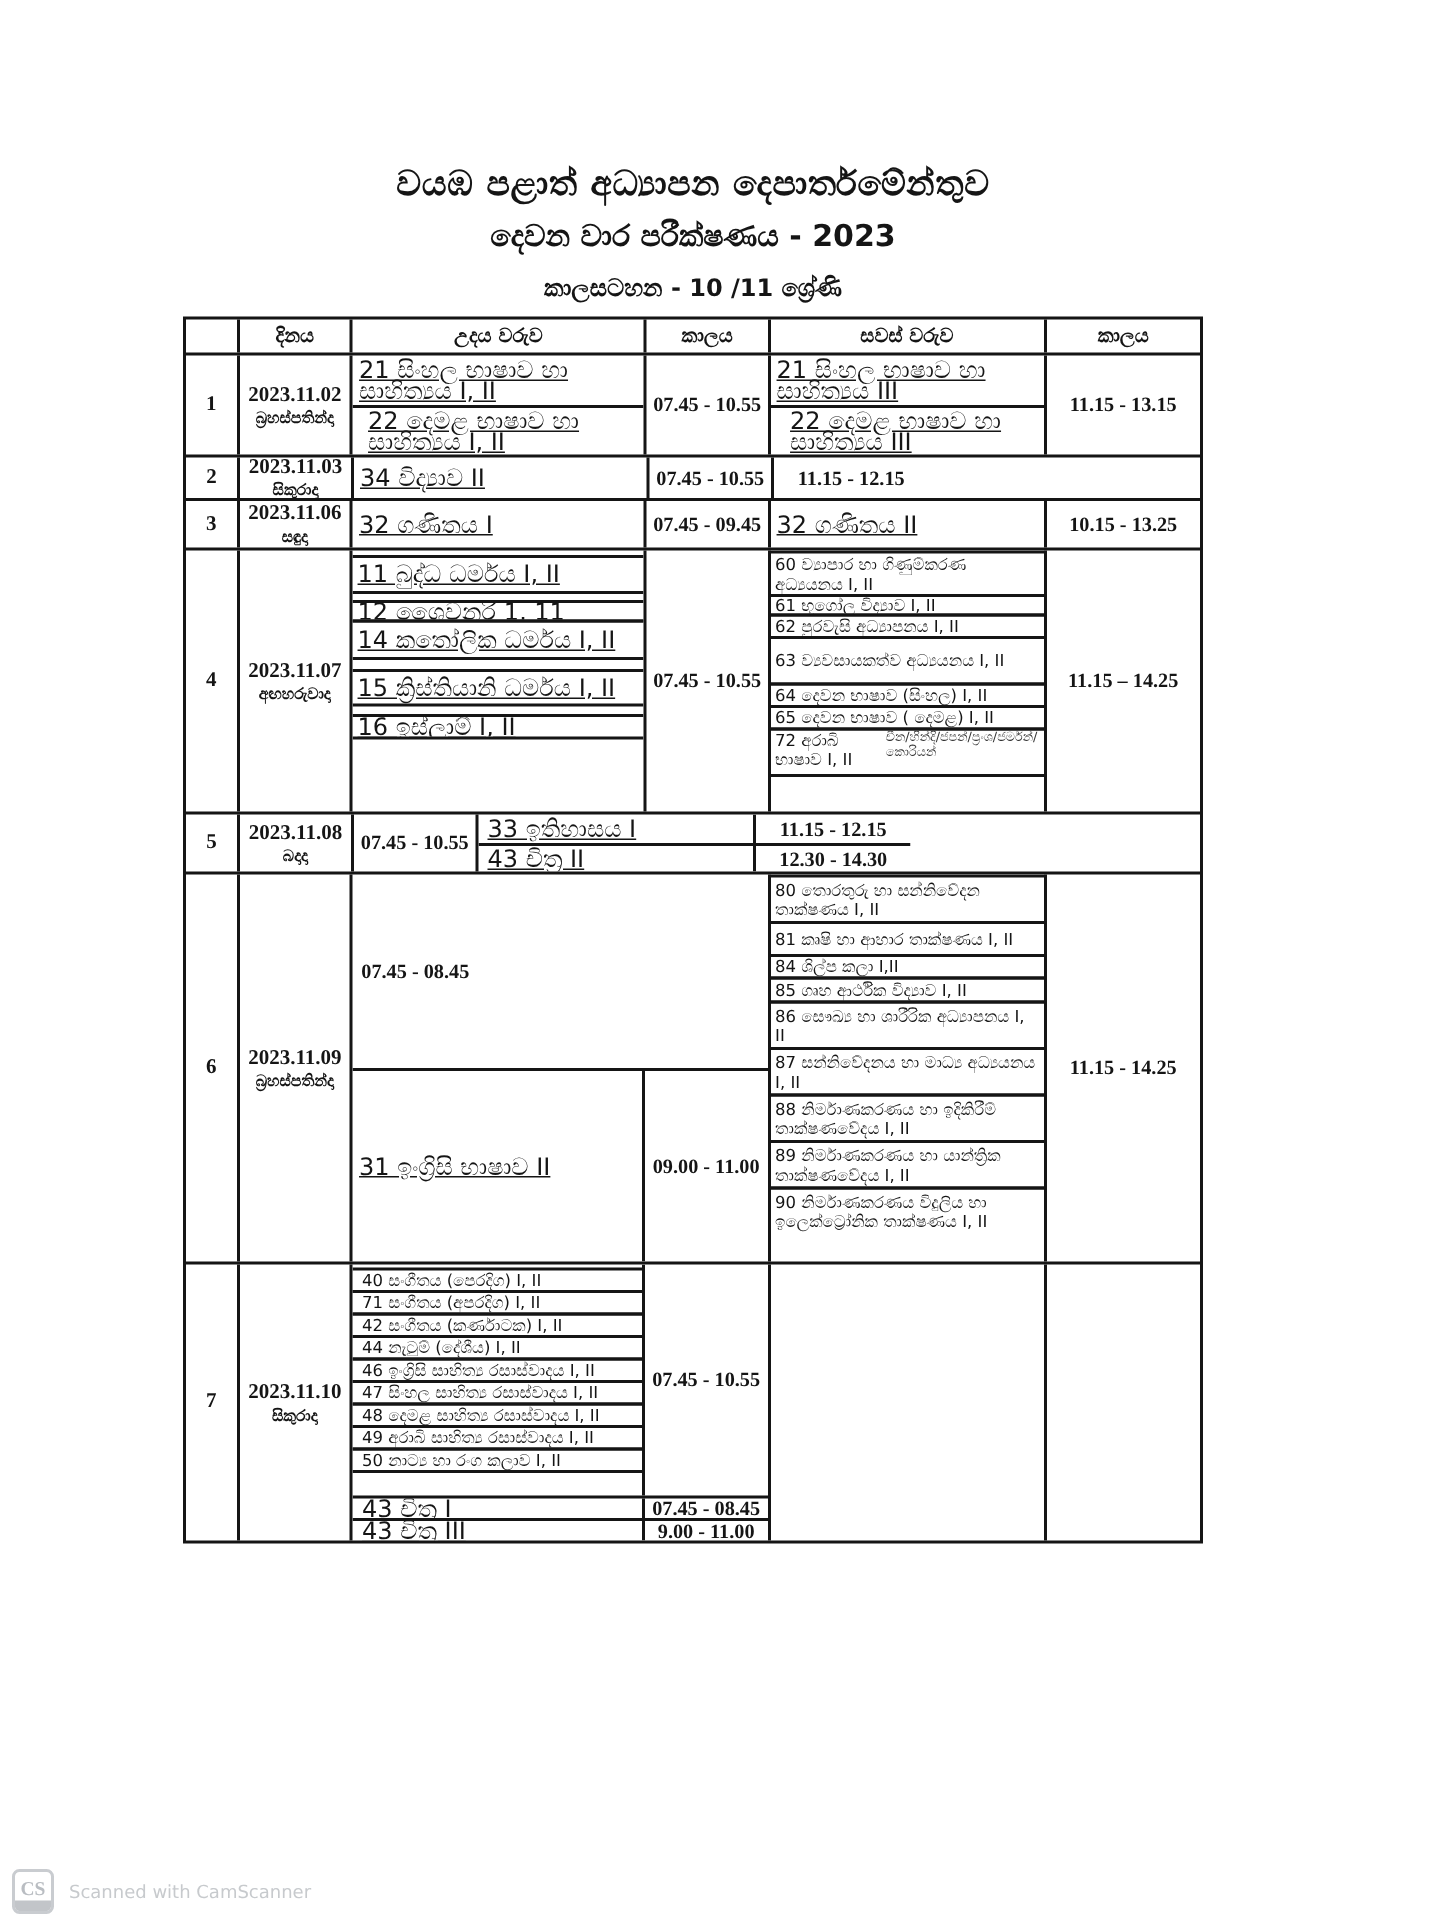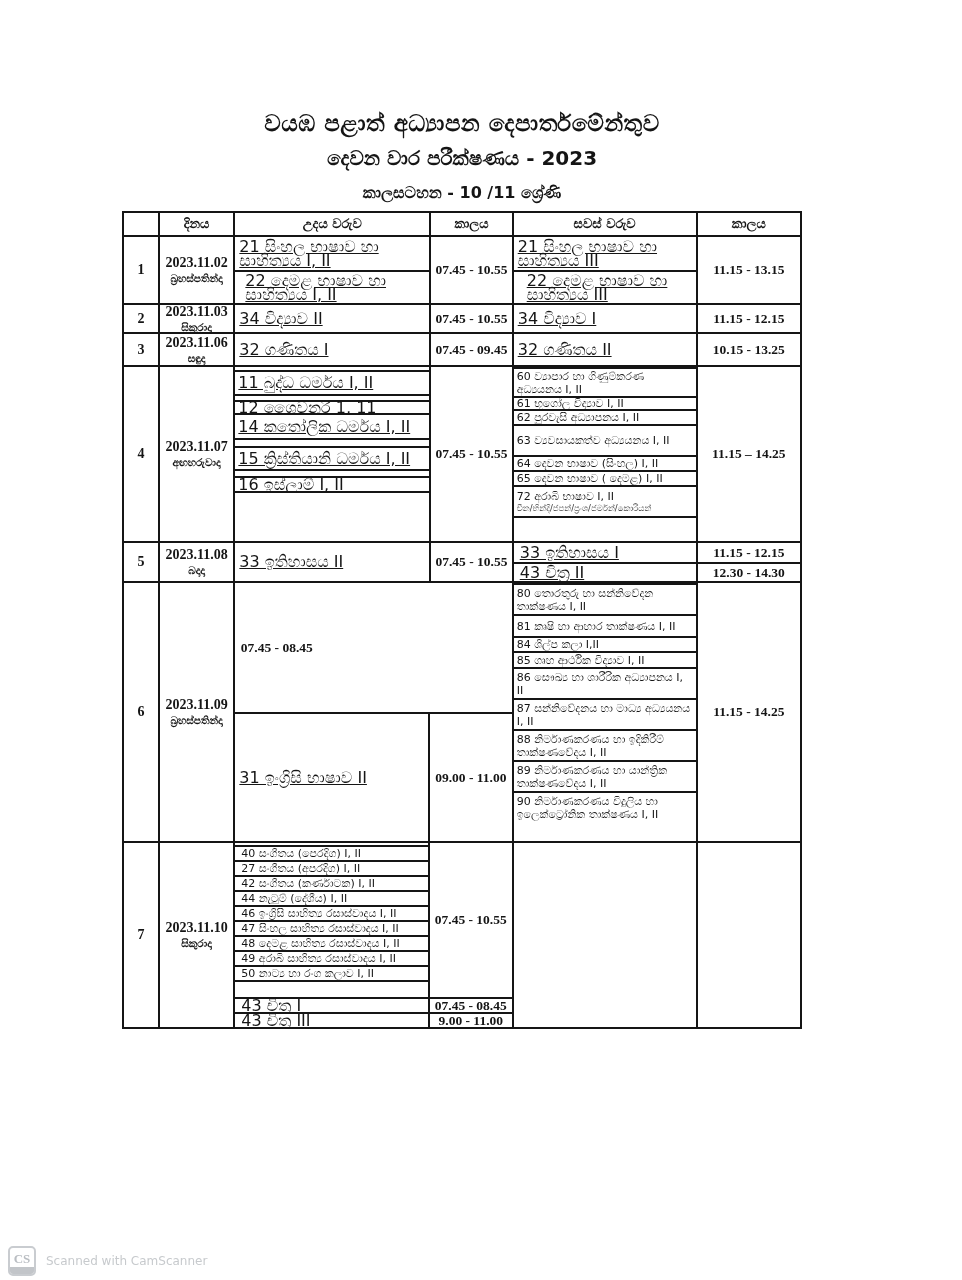--- a/index.html
+++ b/index.html
@@ -29,21 +29,21 @@
   .sin{font-size:16px;line-height:14px;text-decoration:underline;}
   .sin-s{font-size:11px;line-height:13px;}
   .box{border-top:2px solid #151515;border-bottom:2px solid #151515;box-sizing:border-box;
        display:flex;align-items:center;padding:0 3px;overflow:hidden;}
   .sub{box-sizing:border-box;display:flex;align-items:center;padding-left:4px;overflow:hidden;}
   .divtop{border-top:2px solid #151515;}
   .subrow{display:flex;box-sizing:border-box;}
   .subrow .lab{box-sizing:border-box;border-right:2px solid #151515;display:flex;align-items:center;padding-left:6px;overflow:hidden;}
   .subrow .tm{box-sizing:border-box;display:flex;align-items:center;justify-content:center;}
   .note{font-size:8.5px;line-height:10px;color:#333;}
-  .col{display:flex;flex-direction:column;justify-content:center;align-items:flex-start;}
+  .col{display:flex;flex-direction:row;justify-content:center;align-items:flex-start;}
   
   .wm{position:absolute;left:8px;top:1246px;display:flex;align-items:center;gap:10px;}
   .wm-icon{width:28px;height:30px;border:2px solid #c9ccd0;border-radius:5px;background:#fff;
            box-sizing:border-box;position:relative;display:flex;align-items:center;justify-content:center;}
   .wm-icon .cs{font-family:"Liberation Serif",serif;font-weight:bold;font-size:13px;color:#b9bdc2;margin-top:-5px;}
   .wm-icon .bar{position:absolute;left:0;bottom:0;width:100%;height:7px;background:#c2c5c9;border-radius:0 0 3px 3px;}
   .wm-text{font-size:12px;color:#c7cacd;}
 </style>
 </head>
 <body>
@@ -86,21 +86,20 @@
     </div>
 
     <div class="trow" style="height:29px">
       <div class="c c-num center numcell">2</div>
       <div class="c c-date datec">
         <span class="date-num">2023.11.03</span>
         <span class="date-day">සිකුරාදා</span>
       </div>
       <div class="c c-morn vleft sin">34 විද්‍යාව      II</div>
       <div class="c c-t1 center time">07.45 - 10.55</div>
-      <div class="c c-aft vleft sin">34 විද්‍යාව      I</div>
       <div class="c c-t2 center time lastc">11.15 - 12.15</div>
     </div>
 
     <div class="trow" style="height:33px">
       <div class="c c-num center numcell">3</div>
       <div class="c c-date datec">
         <span class="date-num">2023.11.06</span>
         <span class="date-day">සඳුදා</span>
       </div>
       <div class="c c-morn vleft sin">32 ගණිතය I</div>
@@ -137,21 +136,20 @@
       </div>
       <div class="c c-t2 center time lastc">11.15 – 14.25</div>
     </div>
 
     <div class="trow" style="height:40px">
       <div class="c c-num center numcell">5</div>
       <div class="c c-date datec">
         <span class="date-num">2023.11.08</span>
         <span class="date-day">බදාදා</span>
       </div>
-      <div class="c c-morn vleft sin">33 ඉතිහාසය II</div>
       <div class="c c-t1 center time">07.45 - 10.55</div>
       <div class="c c-at lastc">
         <div class="subrow" style="height:19px">
           <div class="lab sin" style="width:185px">33 ඉතිහාසය  I</div>
           <div class="tm time" style="width:103px">11.15 - 12.15</div>
         </div>
         <div class="subrow divtop" style="height:19px">
           <div class="lab sin" style="width:185px">43 චිත්‍ර II</div>
           <div class="tm time" style="width:103px">12.30 - 14.30</div>
         </div>
@@ -190,21 +188,21 @@
     <div class="trow last" style="height:184px">
       <div class="c c-num center numcell">7</div>
       <div class="c c-date datec">
         <span class="date-num">2023.11.10</span>
         <span class="date-day">සිකුරාදා</span>
       </div>
       <div class="c c-mt">
         <div class="subrow" style="height:154px">
           <div style="width:197px;border-right:2px solid #151515;box-sizing:border-box">
             <div class="box sin-s" style="height:17px;margin-top:2px;padding-left:6px">40 සංගීතය (පෙරදිග) I, II</div>
-            <div class="box sin-s" style="height:17px;margin-top:-2px;padding-left:6px">27 සංගීතය (අපරදිග) I, II</div>
+            <div class="box sin-s" style="height:17px;margin-top:-2px;padding-left:6px">71 සංගීතය (අපරදිග) I, II</div>
             <div class="box sin-s" style="height:17px;margin-top:-2px;padding-left:6px">42 සංගීතය (කර්ණාටක) I, II</div>
             <div class="box sin-s" style="height:17px;margin-top:-2px;padding-left:6px">44 නැටුම් (දේශීය) I, II</div>
             <div class="box sin-s" style="height:17px;margin-top:-2px;padding-left:6px">46 ඉංග්‍රිසි සාහිත්‍ය රසාස්වාදය I, II</div>
             <div class="box sin-s" style="height:17px;margin-top:-2px;padding-left:6px">47 සිංහල සාහිත්‍ය රසාස්වාදය I, II</div>
             <div class="box sin-s" style="height:17px;margin-top:-2px;padding-left:6px">48 දෙමළ සාහිත්‍ය  රසාස්වාදය I, II</div>
             <div class="box sin-s" style="height:17px;margin-top:-2px;padding-left:6px">49 අරාබි සාහිත්‍ය රසාස්වාදය I, II</div>
             <div class="box sin-s" style="height:17px;margin-top:-2px;padding-left:6px">50 නාට්‍ය හා රංග කලාව I, II</div>
           </div>
           <div class="tm time" style="width:83px">07.45 - 10.55</div>
         </div>

